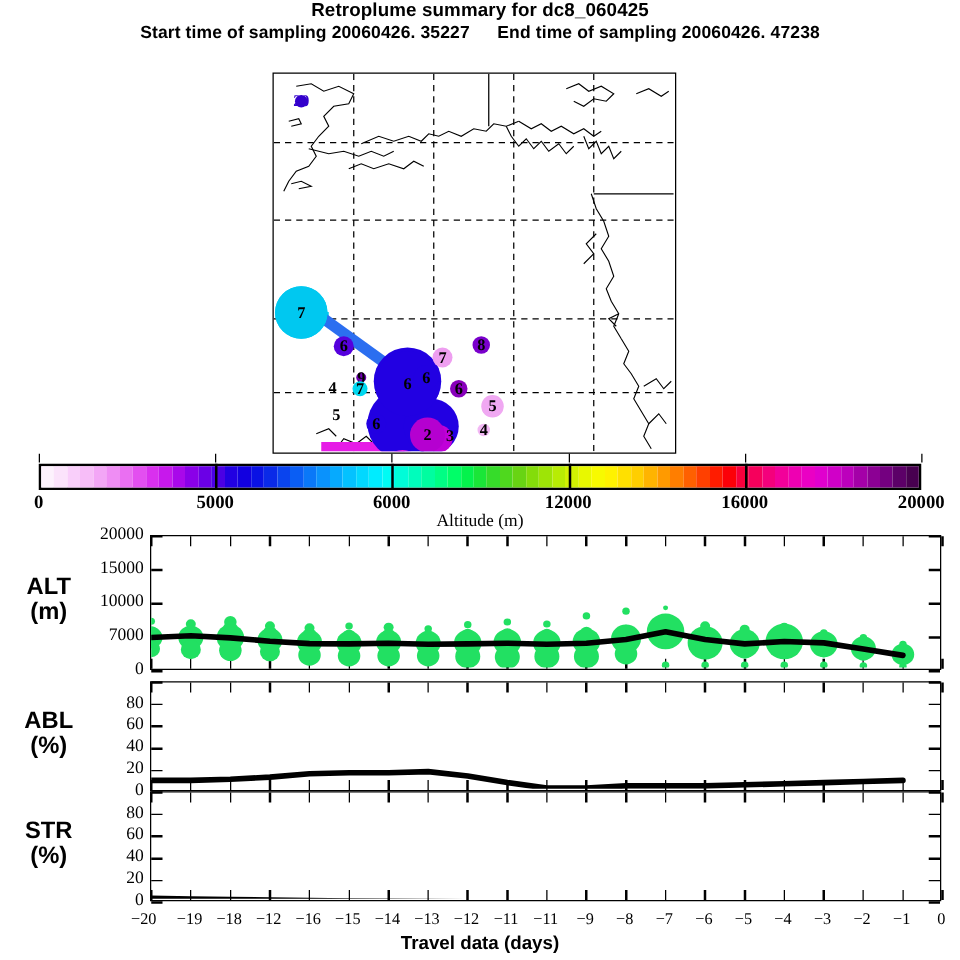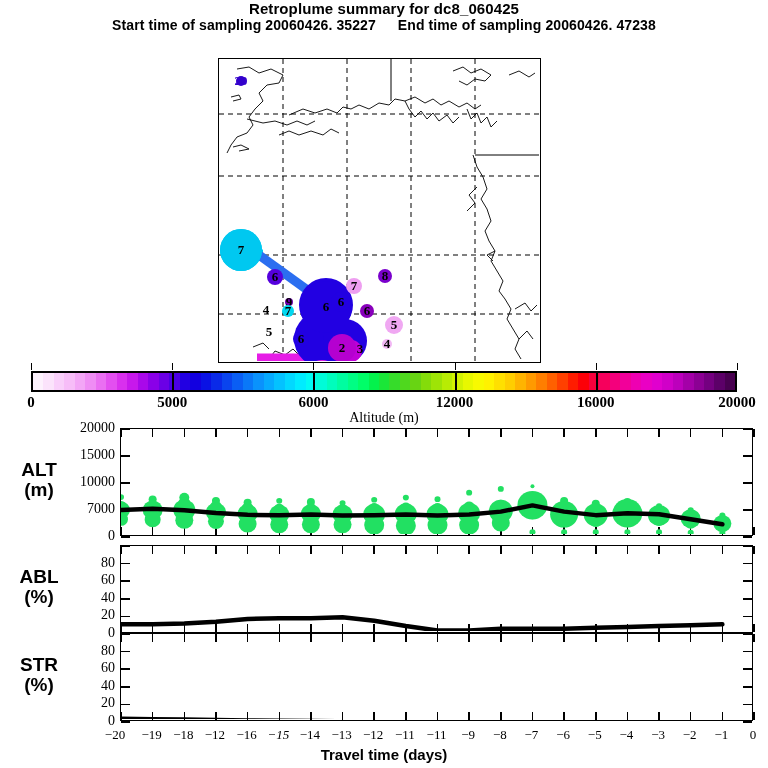--- a/index.html
+++ b/index.html
@@ -523,30 +523,30 @@
     <div class="ylab" style="top: 650.6px; left: 0px; width: 115px;">80</div>
     <div class="rowname" style="left: 6px; width: 66px; top: 655px;">
       <div>STR</div>
       <div>(%)</div>
     </div>
     <div class="xlab" style="left: 115px; top: 727px;">−20</div>
     <div class="xlab" style="left: 151.65px; top: 727px;">−19</div>
     <div class="xlab" style="left: 183.3px; top: 727px;">−18</div>
     <div class="xlab" style="left: 214.95px; top: 727px;">−12</div>
     <div class="xlab" style="left: 246.6px; top: 727px;">−16</div>
-    <div class="xlab" style="left: 278.25px; top: 727px; font-style: italic;">−15</div>
+    <div class="xlab" style="left: 278.25px; top: 727px;">−15</div>
     <div class="xlab" style="left: 309.9px; top: 727px;">−14</div>
     <div class="xlab" style="left: 341.55px; top: 727px;">−13</div>
     <div class="xlab" style="left: 373.2px; top: 727px;">−12</div>
     <div class="xlab" style="left: 404.85px; top: 727px;">−11</div>
     <div class="xlab" style="left: 436.5px; top: 727px;">−11</div>
     <div class="xlab" style="left: 468.15px; top: 727px;">−9</div>
     <div class="xlab" style="left: 499.8px; top: 727px;">−8</div>
     <div class="xlab" style="left: 531.45px; top: 727px;">−7</div>
     <div class="xlab" style="left: 563.1px; top: 727px;">−6</div>
     <div class="xlab" style="left: 594.75px; top: 727px;">−5</div>
     <div class="xlab" style="left: 626.4px; top: 727px;">−4</div>
     <div class="xlab" style="left: 658.05px; top: 727px;">−3</div>
     <div class="xlab" style="left: 689.7px; top: 727px;">−2</div>
     <div class="xlab" style="left: 721.35px; top: 727px;">−1</div>
     <div class="xlab" style="left: 753px; top: 727px;">0</div>
   </div>
-<div id="xtitle">Travel time (days)</div>
+<div id="xtitle">Travel data (days)</div>
 
 </body></html>

